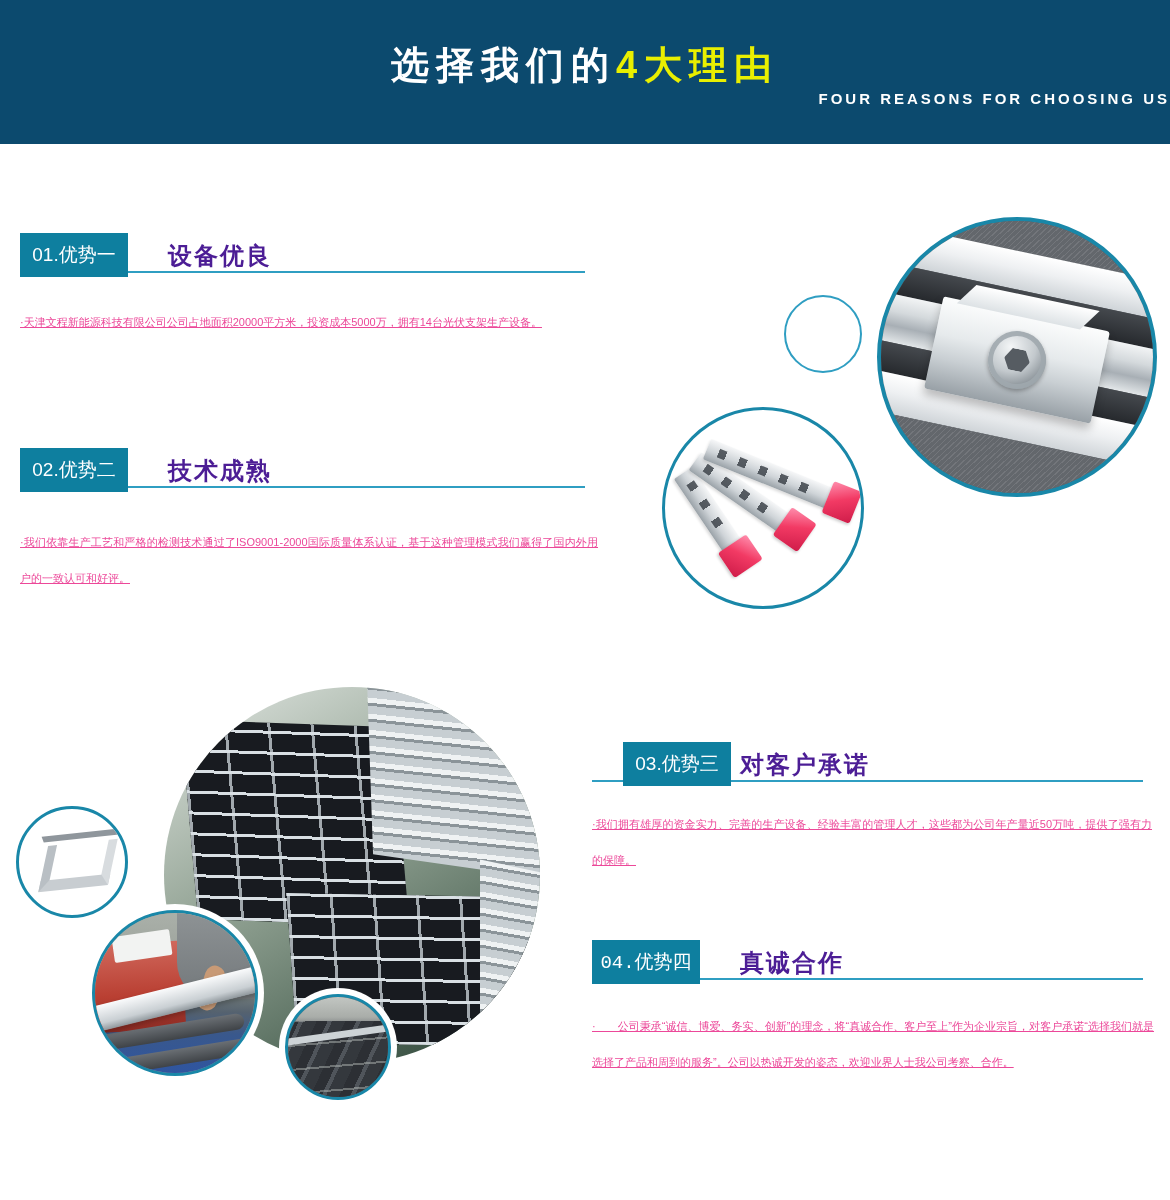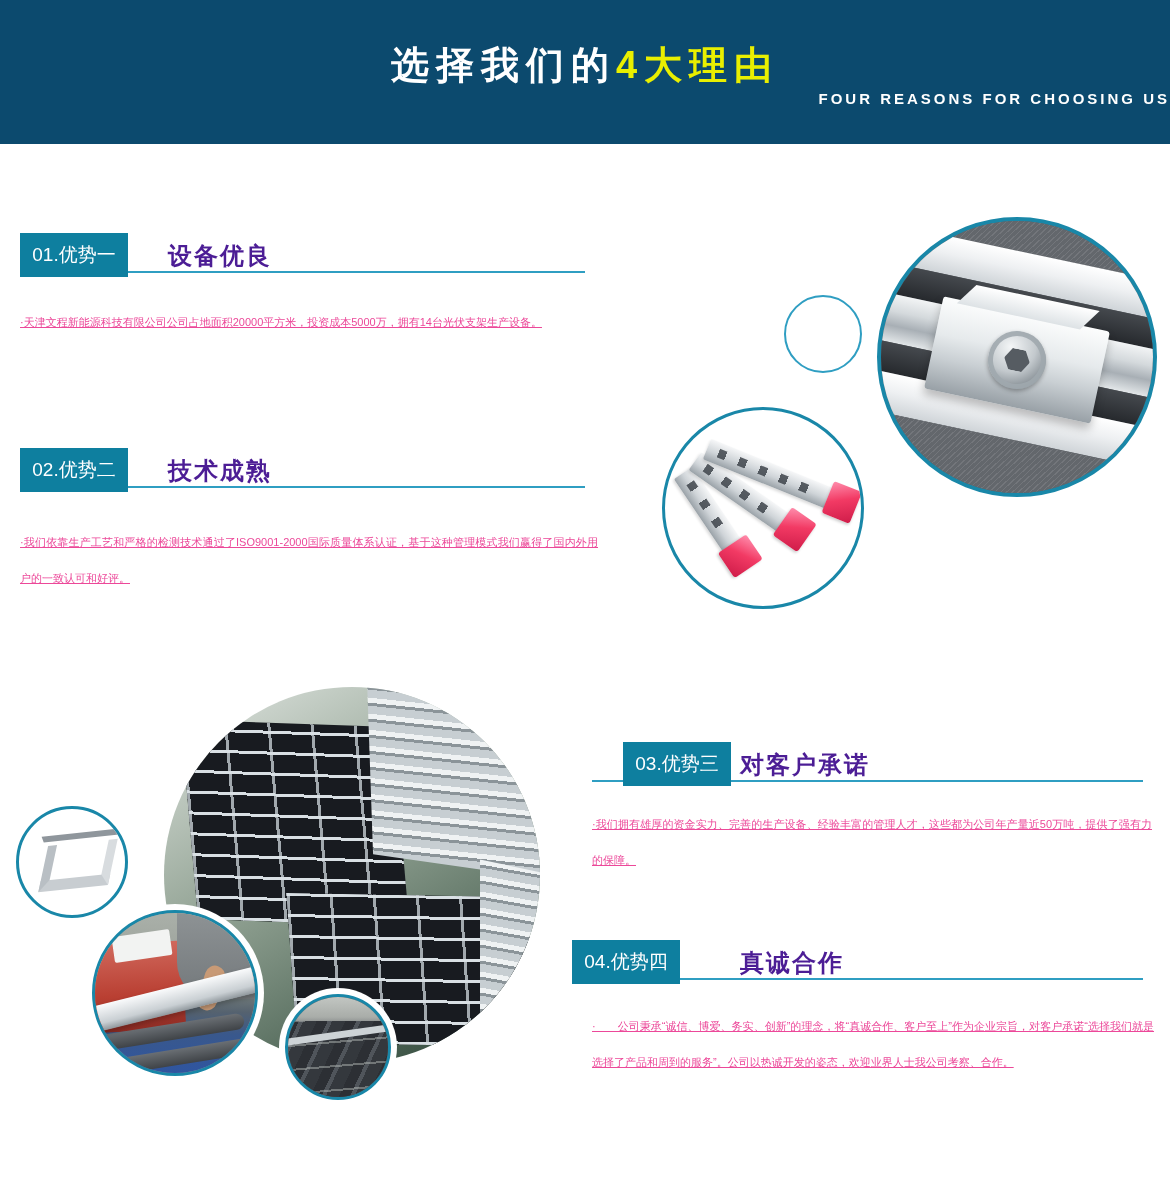--- a/index.html
+++ b/index.html
@@ -22,21 +22,21 @@
   .sec-title{position:absolute;font-size:24px;font-weight:700;color:#4c1d95;letter-spacing:2px;z-index:2;}
   .sec-line{position:absolute;height:2px;background:#2f9ec2;z-index:1;}
   .sec-body{position:absolute;font-size:11px;color:#ec4899;line-height:36px;text-align:justify;text-decoration:underline;}
 
   .s1-badge{left:20px;top:233px;} .s1-title{left:168px;top:240px;}
   .s1-line{left:20px;top:271px;width:565px;} .s1-body{left:20px;top:304px;width:578px;}
   .s2-badge{left:20px;top:448px;} .s2-title{left:168px;top:455px;}
   .s2-line{left:20px;top:486px;width:565px;} .s2-body{left:20px;top:524px;width:578px;}
   .s3-badge{left:592px;top:742px;margin-left:31px;} .s3-title{left:740px;top:749px;}
   .s3-line{left:592px;top:780px;width:551px;} .s3-body{left:592px;top:806px;width:560px;}
-  .s4-badge{left:572px;top:940px;} .s4-title{left:740px;top:947px;}
+  .s4-badge{left:592px;top:940px;font-family:Liberation Mono, monospace;} .s4-title{left:740px;top:947px;}
   .s4-line{left:592px;top:978px;width:551px;} .s4-body{left:592px;top:1008px;width:562px;}
 
   
   .circle{position:absolute;border-radius:50%;overflow:hidden;box-sizing:border-box;}
   .c-outline{left:784px;top:295px;width:78px;height:78px;border:2px solid #2f9ec2;background:#fff;z-index:2;}
   .c-clamp{left:877px;top:217px;width:280px;height:280px;border:4px solid #1987a8;background:#5d6166;z-index:2;}
   .c-brackets{left:662px;top:407px;width:202px;height:202px;border:3px solid #1987a8;background:#fff;z-index:2;}
   .c-bigsteel{left:164px;top:687px;width:376px;height:376px;z-index:1;}
   .c-uchan{left:16px;top:806px;width:112px;height:112px;border:3px solid #1987a8;background:#fff;
     box-shadow:0 0 0 5px #fff;z-index:2;}

